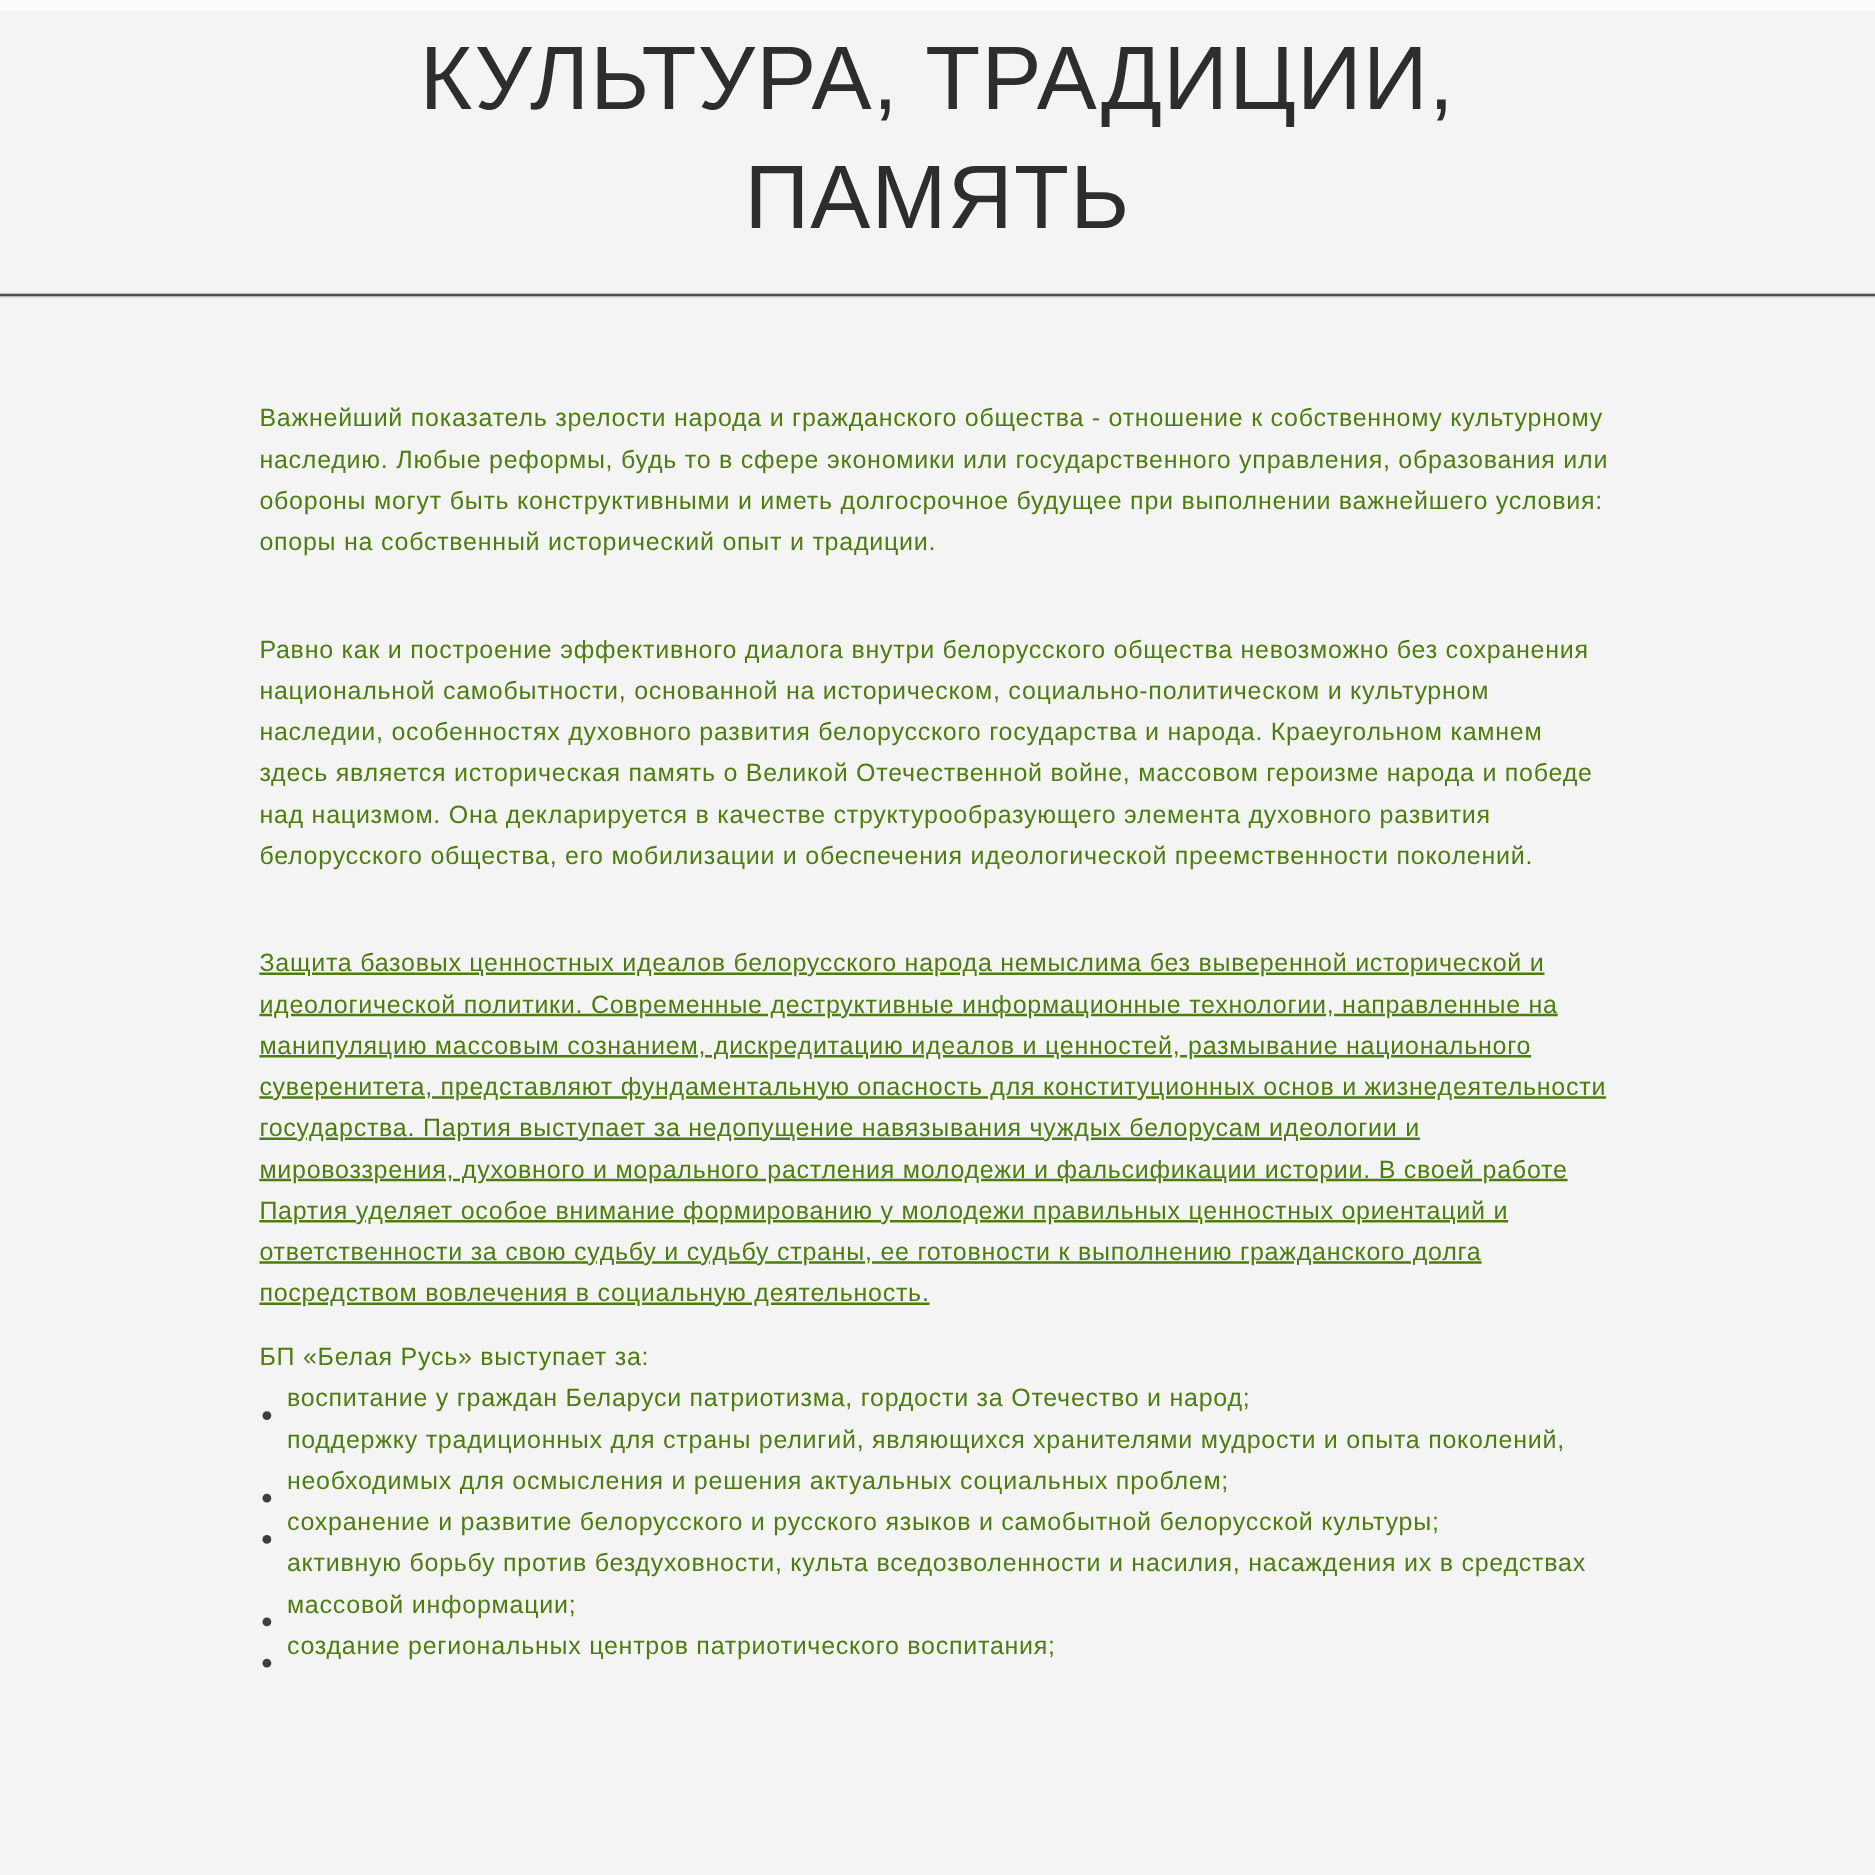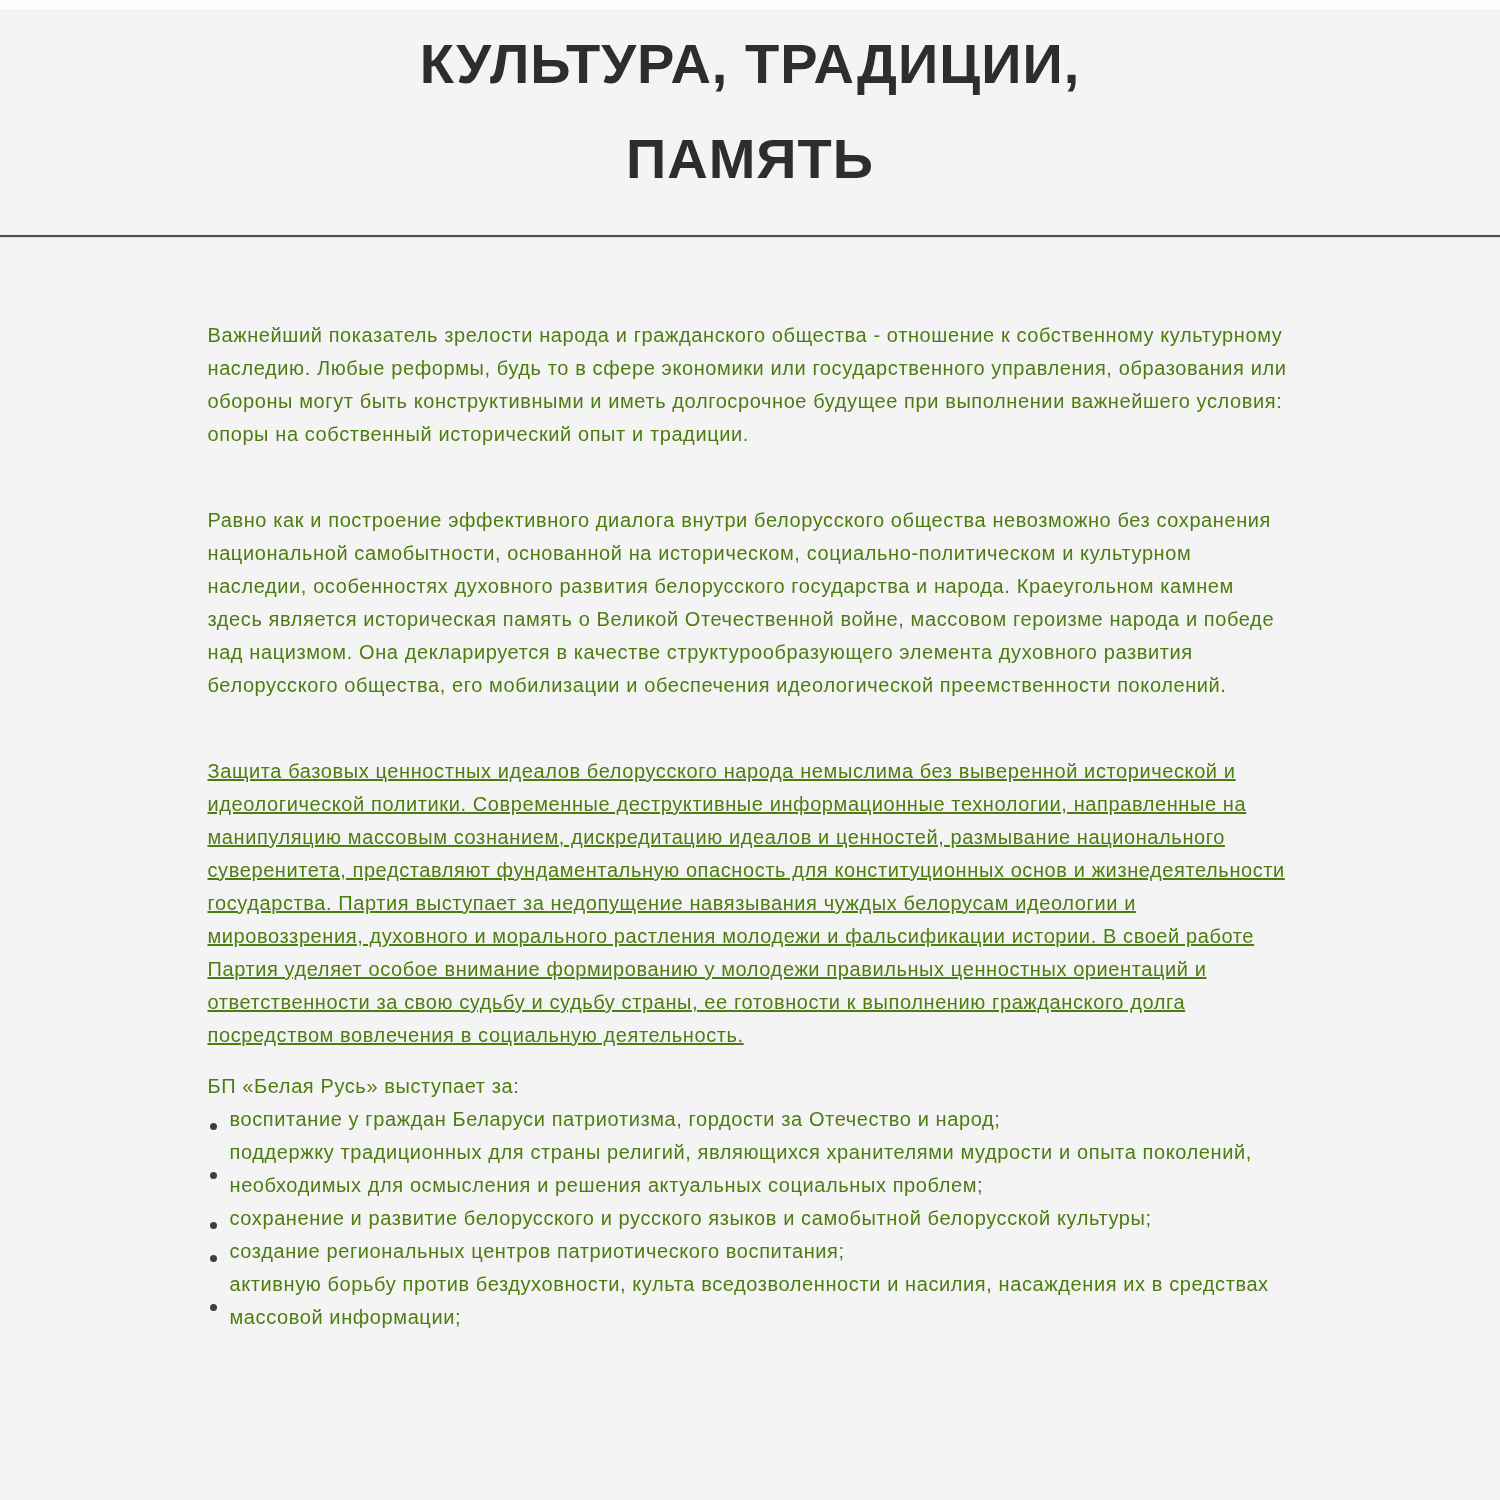--- a/index.html
+++ b/index.html
@@ -25,23 +25,23 @@
     background: #fcfcfd;
   }
   .hero {
     width: 100%;
     height: 235px;
     padding-top: 16px;
   }
   .title {
     margin: 0;
     text-align: center;
-    font-size: 56px;
+    font-size: 72px;
     line-height: 95px;
-    font-weight: bold;
+    font-weight: normal;
     letter-spacing: 1px;
     color: #2d2d2e;
   }
   .title-line { display: block; }
   .divider {
     width: 100%;
     height: 0;
     border-top: 2px solid #4f4f52;
     box-shadow: 0 1px 0 rgba(0,0,0,0.10), 0 -1px 0 rgba(0,0,0,0.06);
   }
@@ -57,21 +57,21 @@
   .para { margin: 0 0 53px 0; }
   .para-tight { margin-bottom: 18px; text-decoration: underline; }
   .list-intro { margin: 0; }
   .goals {
     list-style: none;
     margin: 0;
     padding: 0;
   }
   .goal {
     display: flex;
-    align-items: center;
+    align-items: flex-end;
   }
   .dot {
     flex: 0 0 auto;
     width: 7px;
     height: 7px;
     border-radius: 50%;
     background: #3e3e40;
     margin: 13px 13px 0 2px;
   }
   .goal-text { flex: 1 1 auto; }
@@ -108,22 +108,22 @@
       <li class="goal">
         <span class="dot"></span>
         <span class="goal-text">поддержку традиционных для страны религий, являющихся хранителями мудрости и опыта поколений, необходимых для осмысления и решения актуальных социальных проблем;</span>
       </li>
       <li class="goal">
         <span class="dot"></span>
         <span class="goal-text">сохранение и развитие белорусского и русского языков и самобытной белорусской культуры;</span>
       </li>
       <li class="goal">
         <span class="dot"></span>
-        <span class="goal-text">создание региональных центров патриотического воспитания;</span>
+        <span class="goal-text">активную борьбу против бездуховности, культа вседозволенности и насилия, насаждения их в средствах массовой информации;</span>
       </li>
       <li class="goal">
         <span class="dot"></span>
-        <span class="goal-text">активную борьбу против бездуховности, культа вседозволенности и насилия, насаждения их в средствах массовой информации;</span>
+        <span class="goal-text">создание региональных центров патриотического воспитания;</span>
       </li>
     </ul>
 
   </main>
 </div>
 
 </body></html>

